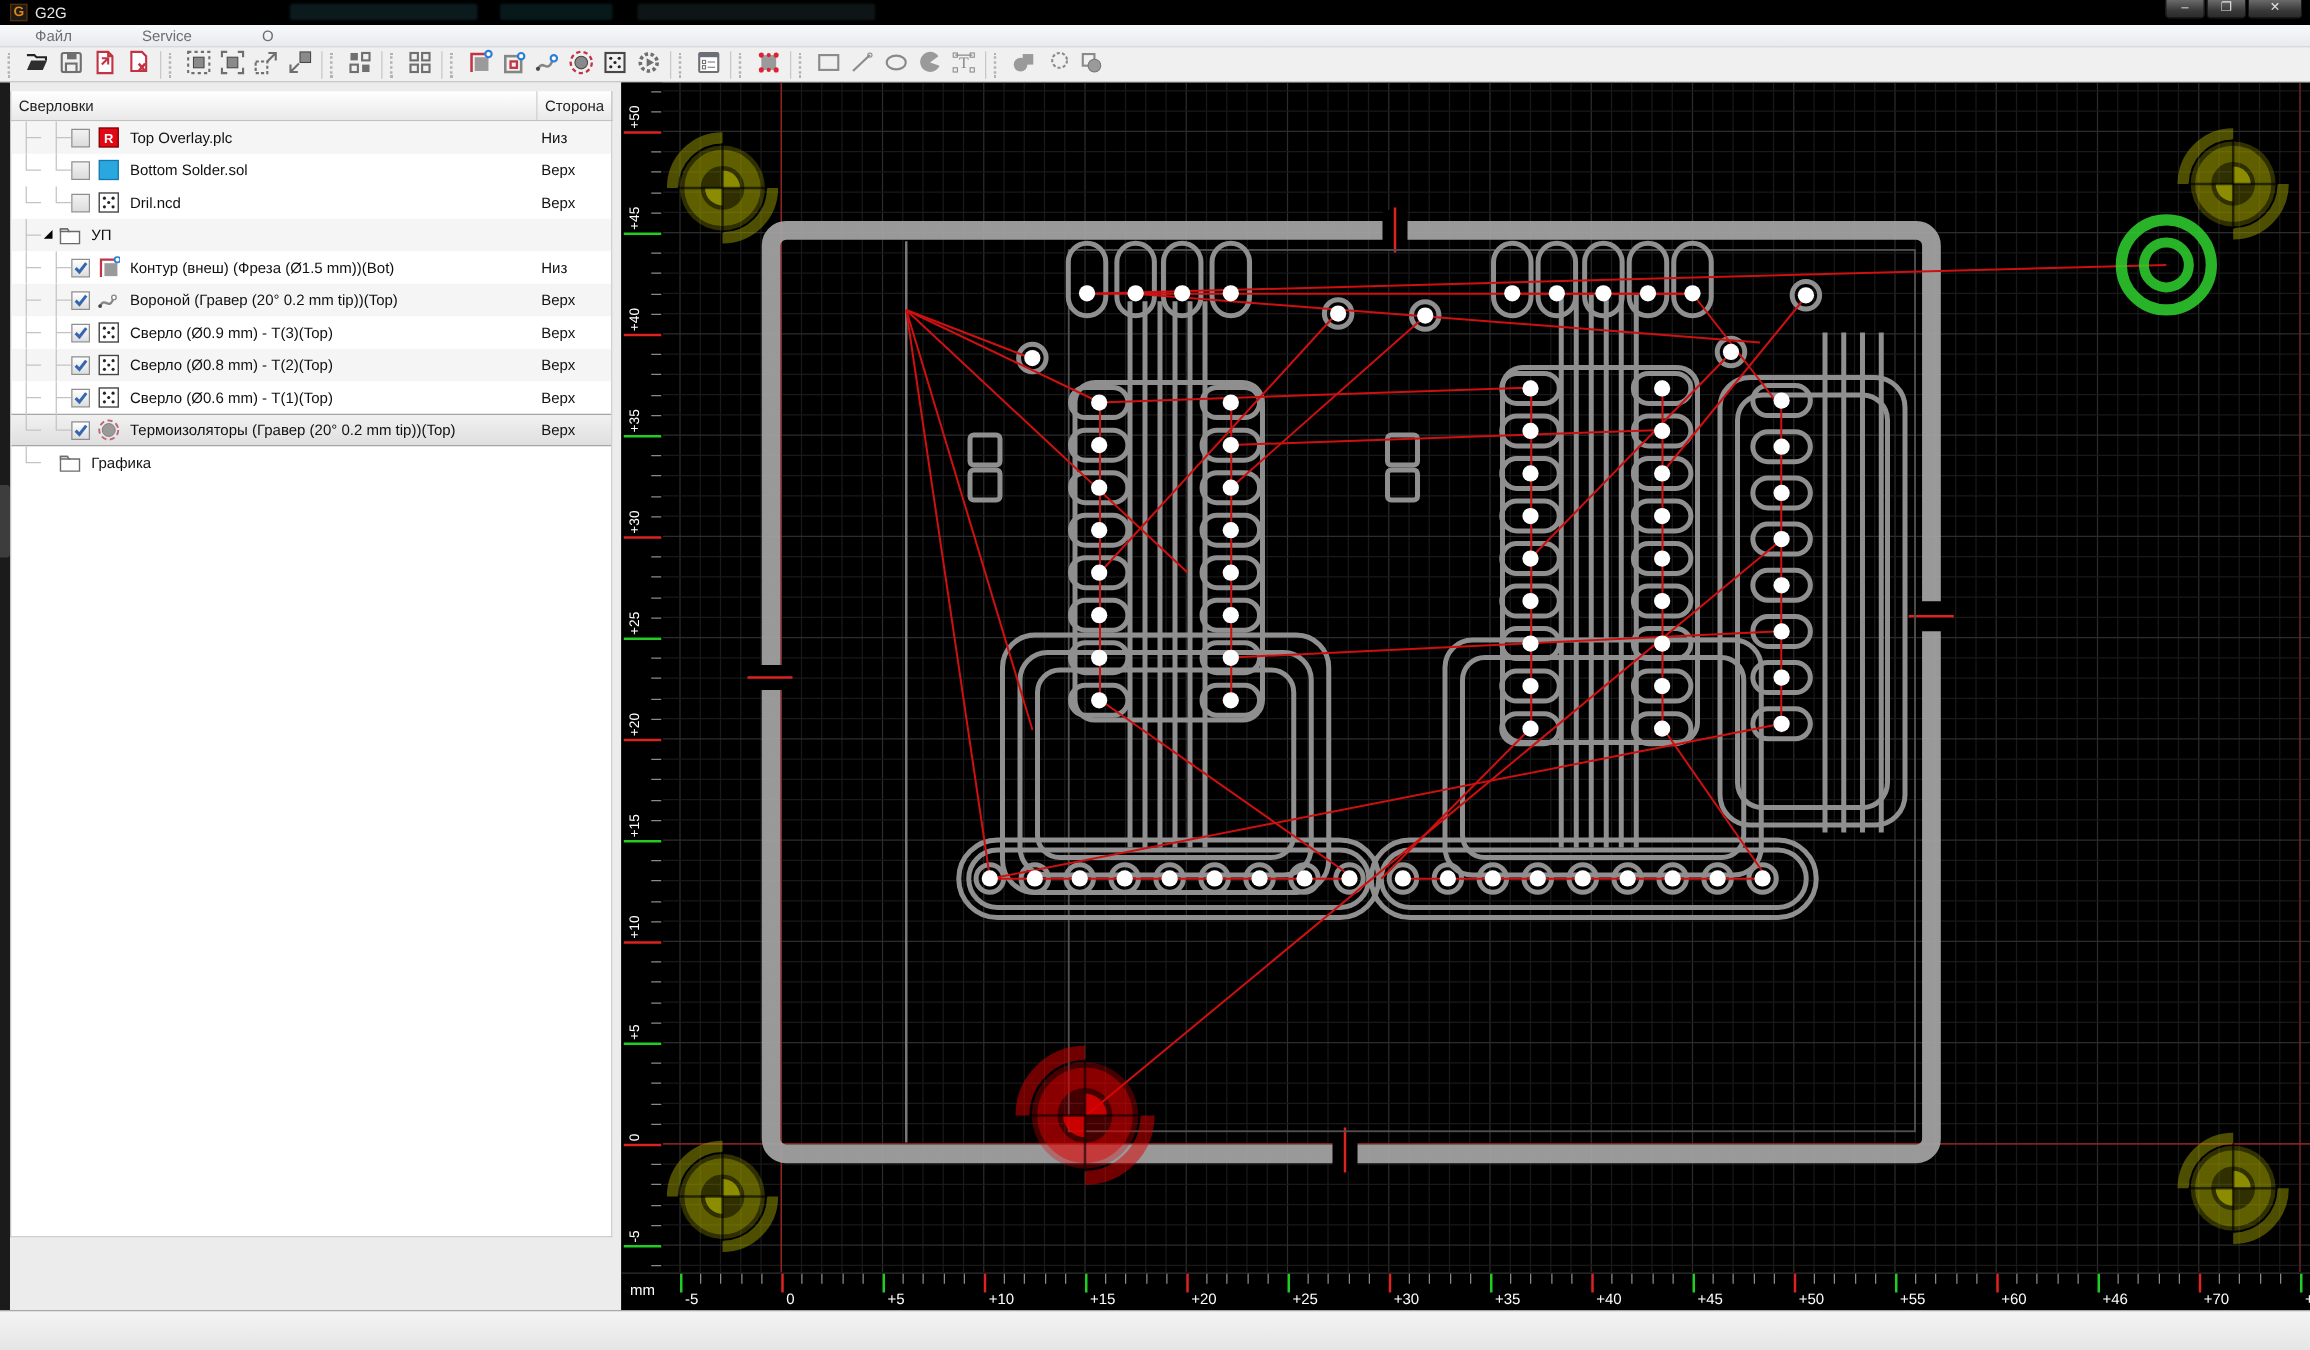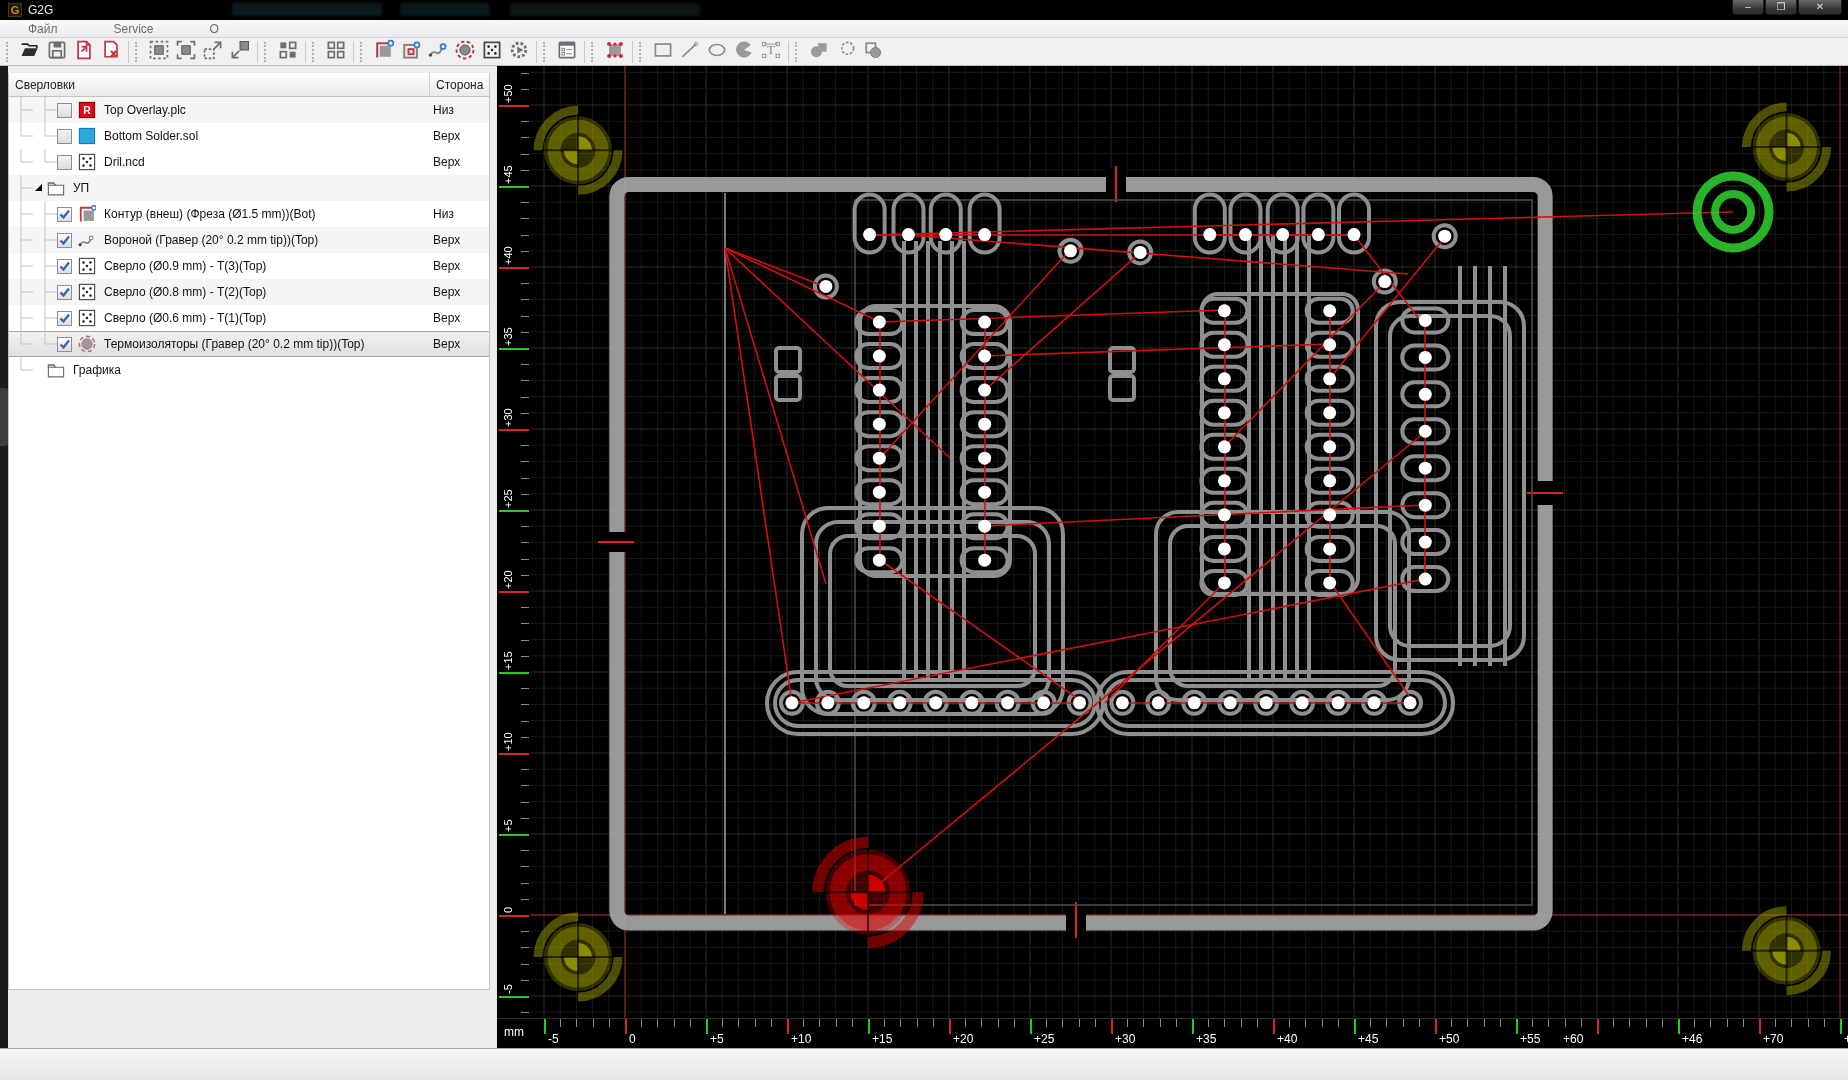--- a/index.html
+++ b/index.html
@@ -682,21 +682,21 @@
           <div class="lab" style="left: 294px;">+10</div>
           <div class="lab" style="left: 375px;">+15</div>
           <div class="lab" style="left: 456px;">+20</div>
           <div class="lab" style="left: 537px;">+25</div>
           <div class="lab" style="left: 618px;">+30</div>
           <div class="lab" style="left: 699px;">+35</div>
           <div class="lab" style="left: 780px;">+40</div>
           <div class="lab" style="left: 861px;">+45</div>
           <div class="lab" style="left: 942px;">+50</div>
           <div class="lab" style="left: 1023px;">+55</div>
-          <div class="lab" style="left: 1066px;">+60</div>
+          <div class="lab" style="left: 1104px;">+60</div>
           <div class="lab" style="left: 1185px;">+46</div>
           <div class="lab" style="left: 1266px;">+70</div>
           <div class="lab" style="left: 1347px;">+75</div>
         </div>
       <div class="draw" id="draw"><svg viewBox="0 0 1318 952" width="1318" height="952">
             <line x1="-2.1999999999999886" y1="0" x2="-2.1999999999999886" y2="952" stroke="#191919" stroke-width="1"></line>
             <line x1="14" y1="0" x2="14" y2="952" stroke="#2c2c2c" stroke-width="1"></line>
             <line x1="30.200000000000003" y1="0" x2="30.200000000000003" y2="952" stroke="#191919" stroke-width="1"></line>
             <line x1="46.400000000000006" y1="0" x2="46.400000000000006" y2="952" stroke="#191919" stroke-width="1"></line>
             <line x1="62.6" y1="0" x2="62.6" y2="952" stroke="#191919" stroke-width="1"></line>

